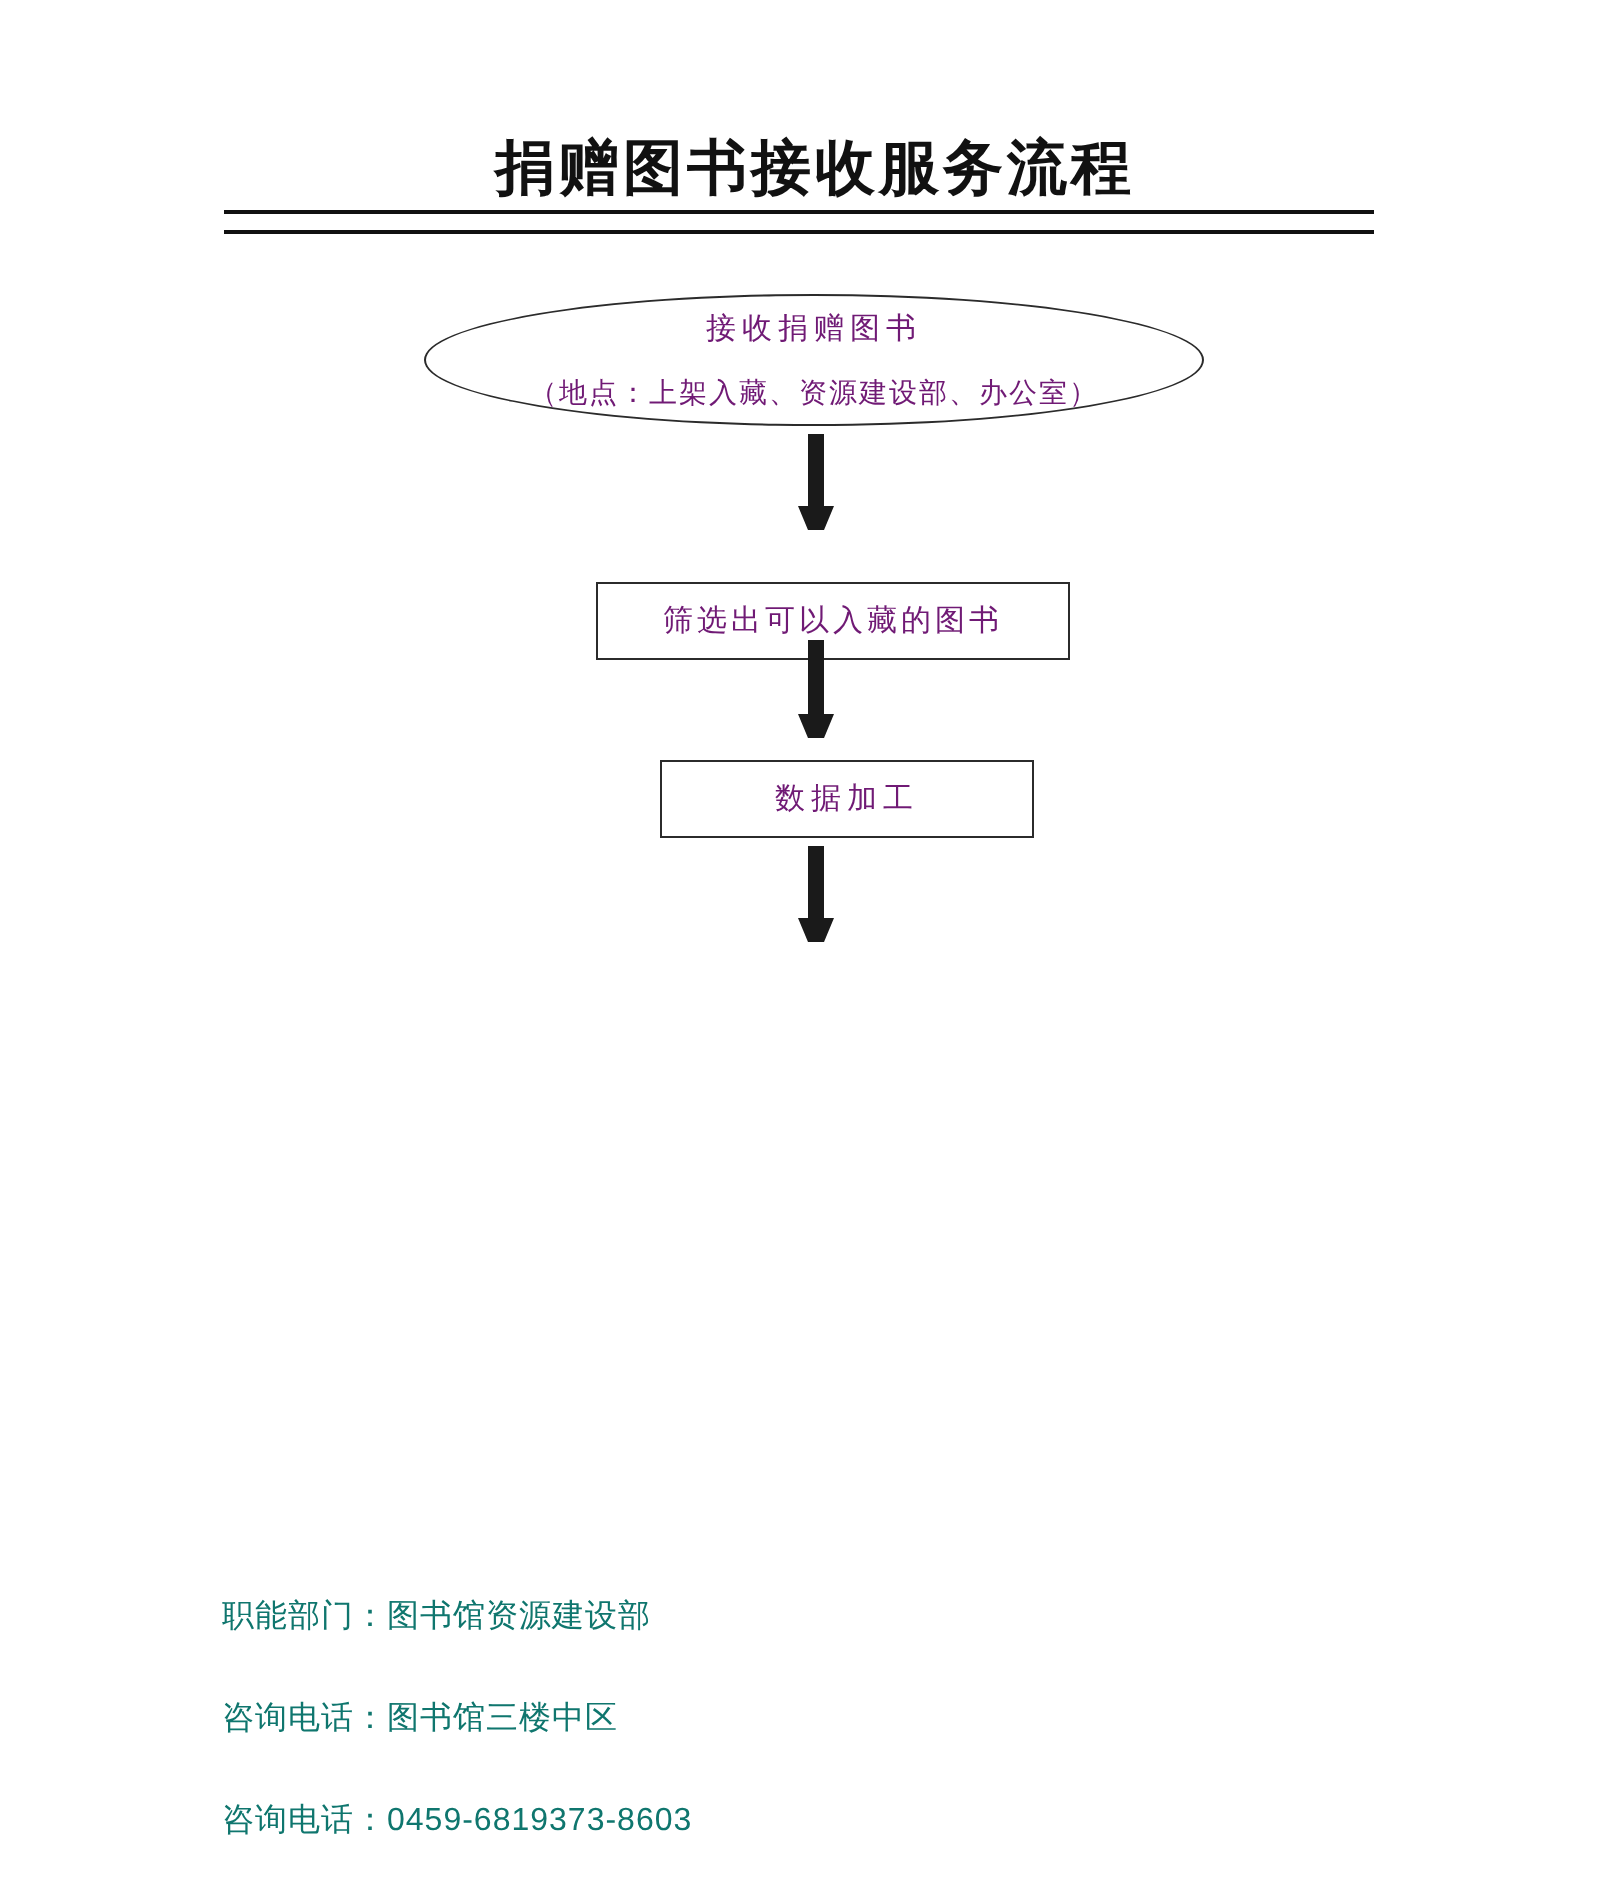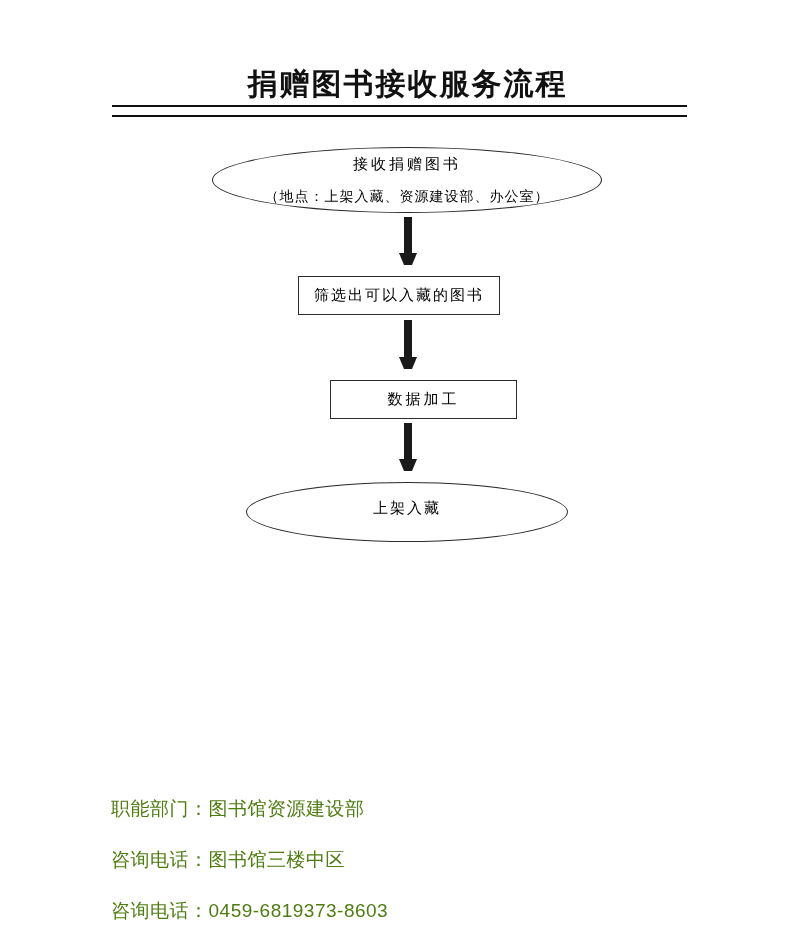--- a/index.html
+++ b/index.html
@@ -39,36 +39,36 @@
 
   
   .node {
     position: absolute;
     display: flex;
     flex-direction: column;
     align-items: center;
     justify-content: center;
     font-size: 15px;
     letter-spacing: 2px;
-    color: #000000;
+    color: #701a75;
     text-align: center;
   }
   .ellipse {
     border: 1.4px solid #2b2b2b;
     border-radius: 50%;
     background: #ffffff;
   }
   .rect {
     border: 1.6px solid #2b2b2b;
     background: #ffffff;
   }
   .node-start { left: 204px; top: 139px; width: 390px; height: 66px; }
   .node-start .l1 { letter-spacing: 3px; margin-bottom: 6px; }
   .node-start .l2 { font-size: 14px; letter-spacing: 1px; }
-  .node-step1 { left: 290px; top: 268px; width: 202px; height: 39px; }
+  .node-step1 { left: 290px; top: 283px; width: 237px; height: 39px; }
   .node-step2 { left: 306px; top: 372px; width: 187px; height: 39px; letter-spacing: 3px; margin-left: 16px; }
   .node-end   { left: 238px; top: 474px; width: 322px; height: 60px; }
   .node-end .lbl { position: relative; top: -4px; }
 
   
   .arrow {
     position: absolute;
     width: 12px;
     display: flex;
     flex-direction: column;
@@ -84,23 +84,23 @@
   .arrow-1 { left: 394px; top: 205px; height: 64px; }
   .arrow-2 { left: 394px; top: 308px; height: 65px; }
   .arrow-3 { left: 394px; top: 411px; height: 64px; }
 
   
   .footer {
     position: absolute;
     left: 95px;
     top: 771px;
     font-family: "Liberation Sans", "DejaVu Sans", sans-serif;
-    font-size: 19px;
+    font-size: 16px;
     line-height: 43px;
-    color: #4d7c0f;
+    color: #0f766e;
     letter-spacing: 0.5px;
   }
 </style>
 </head>
 <body>
 
 <div class="page">
 
   <div class="title">捐赠图书接收服务流程</div>
   <div class="title-rule"></div>
@@ -126,23 +126,20 @@
 
   <div class="node rect node-step2">
     <div>数据加工</div>
   </div>
 
   <div class="arrow arrow-3">
     <div class="shaft"></div>
     <div class="head"></div>
   </div>
 
-  <div class="node ellipse node-end">
-    <div class="lbl">上架入藏</div>
-  </div>
 
   <div class="footer">
     <div>职能部门：图书馆资源建设部</div>
     <div>咨询电话：图书馆三楼中区</div>
     <div>咨询电话：0459-6819373-8603</div>
   </div>
 
 </div>
 
 </body></html>

